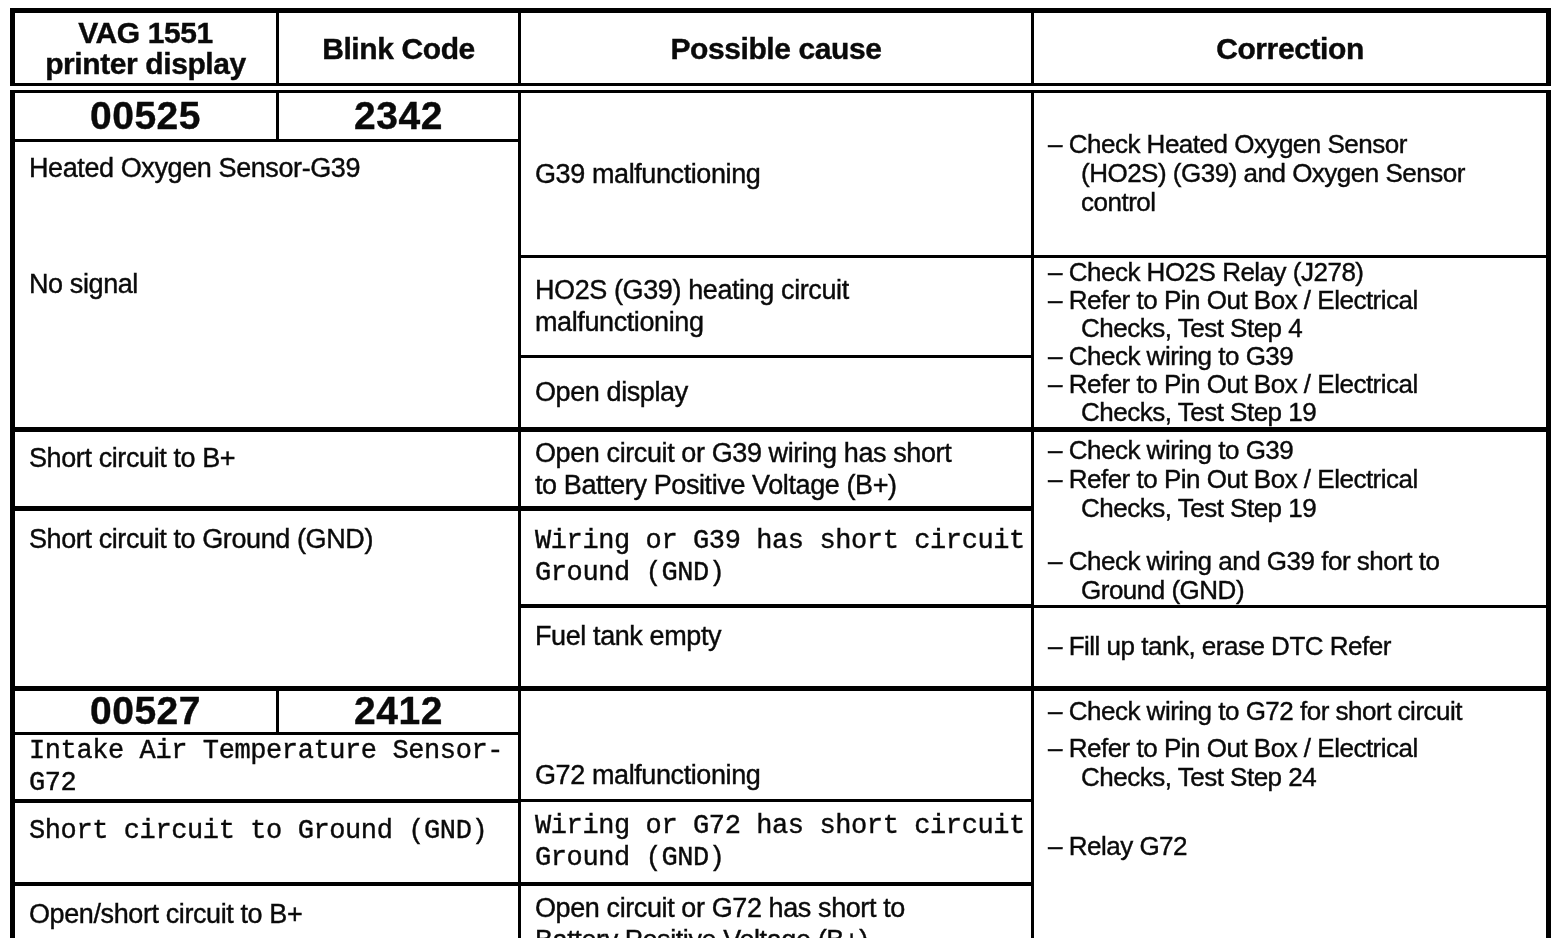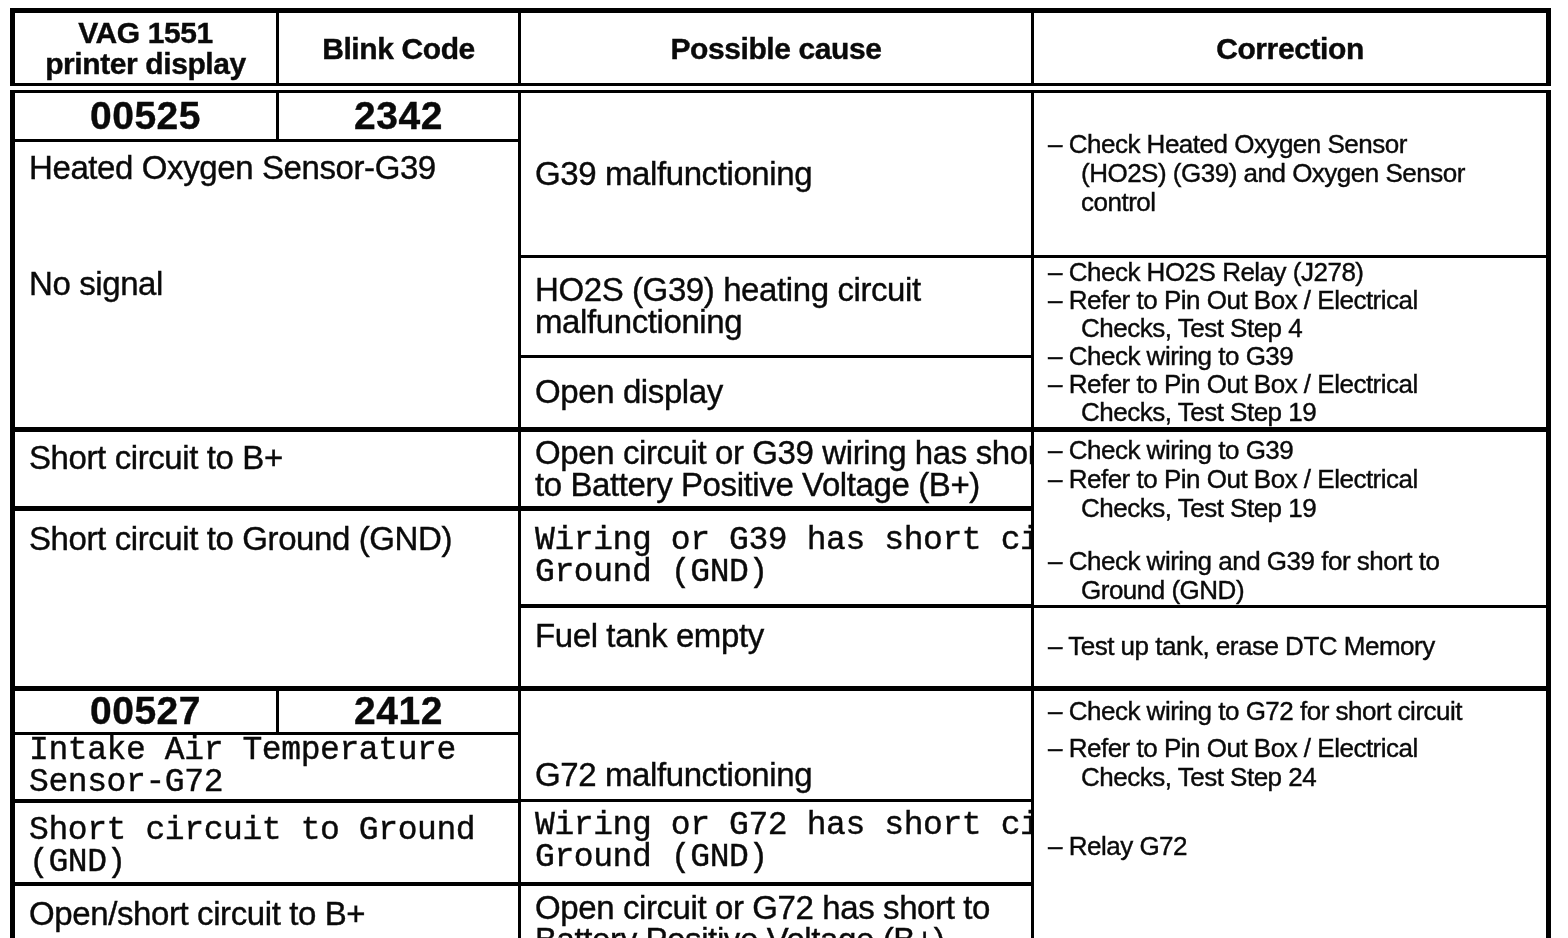--- a/index.html
+++ b/index.html
@@ -12,21 +12,21 @@
   table.dtc{
     position:absolute;left:10px;top:8px;width:1536px;
     border-collapse:collapse;table-layout:fixed;
     background:#fff;
     border:5px solid #000;
   }
   col.cA{width:265px;} col.cB{width:242px;} col.cC{width:513px;} col.cD{width:516px;}
   th,td{
     border:3px solid #000;
     padding:0 14px;
-    font-size:33px;
+    font-size:27px;
     letter-spacing:-0.4px;
     line-height:32px;
     text-align:left;
     vertical-align:top;
     overflow:hidden;
   }
   thead th{
     border-bottom:10px double #000;
     font-weight:bold;
     font-size:30px;
@@ -127,21 +127,21 @@
 
     <tr style="height:86px">
       <td colspan="2" rowspan="2" class="pt12 bb5">Short circuit to Ground (GND)</td>
       <td class="vmid pre bb4">Wiring or G39 has short circuit to
 Ground (GND)</td>
     </tr>
 
     <tr style="height:82px">
       <td class="pt12 bb5">Fuel tank empty</td>
       <td class="vmid corr bb5">
-        <div class="bullet">– Test up tank, erase DTC Memory</div>
+        <div class="bullet">– Fill up tank, erase DTC Refer</div>
       </td>
     </tr>
 
     <tr style="height:45px">
       <td class="code">00527</td>
       <td class="code">2412</td>
       <td class="vbot" rowspan="2">
         <div>G72 malfunctioning</div>
       </td>
       <td class="corr" rowspan="4" style="padding-top:6px">

